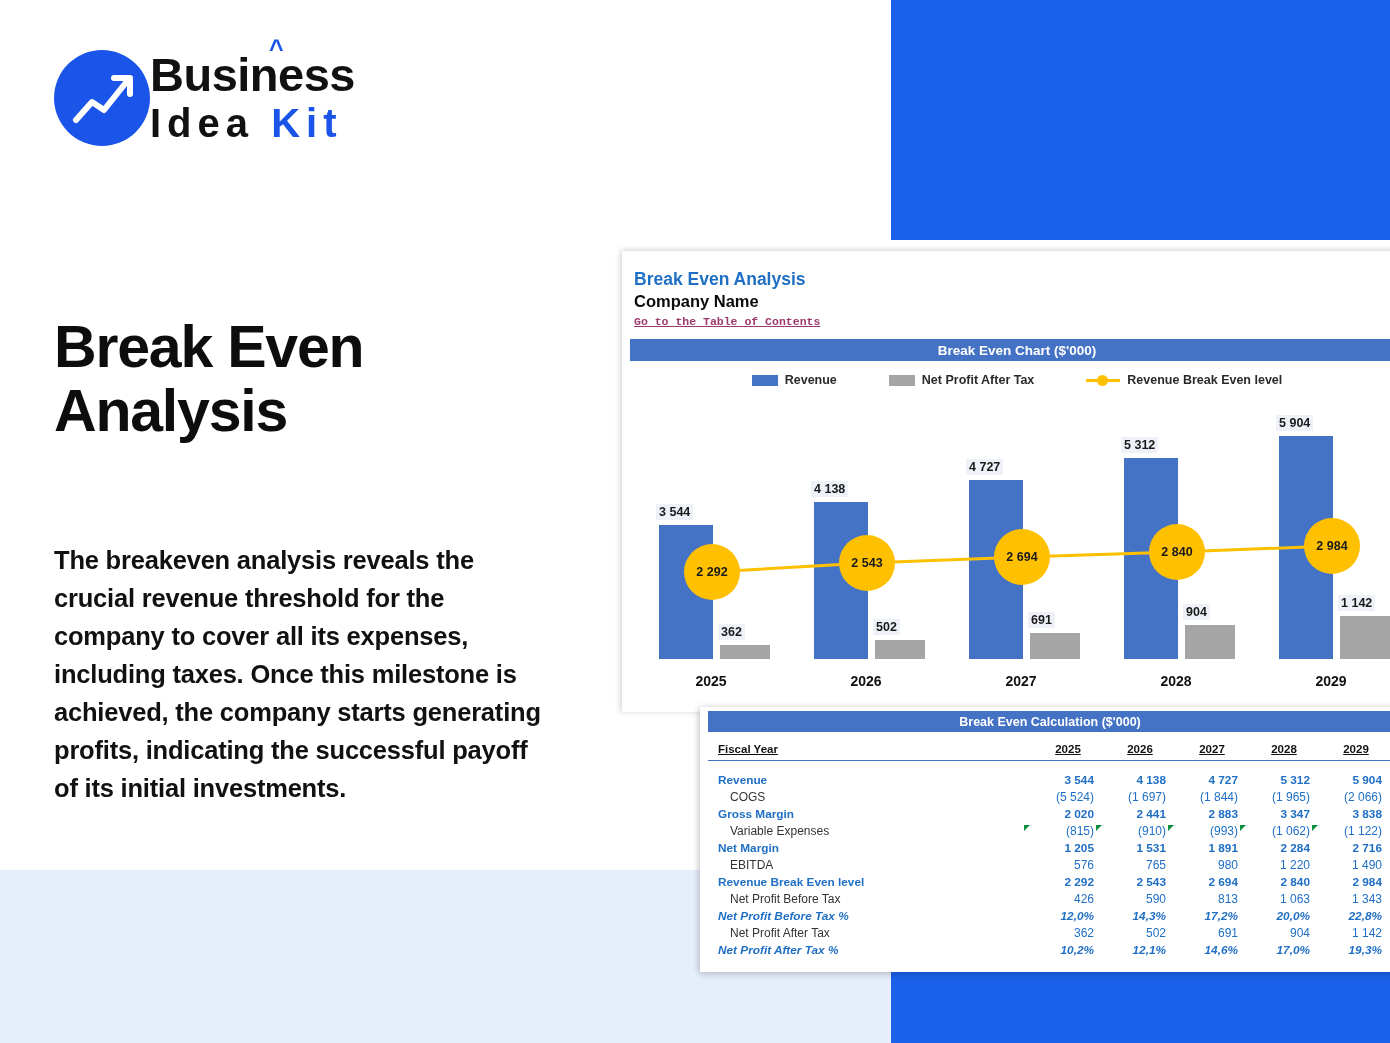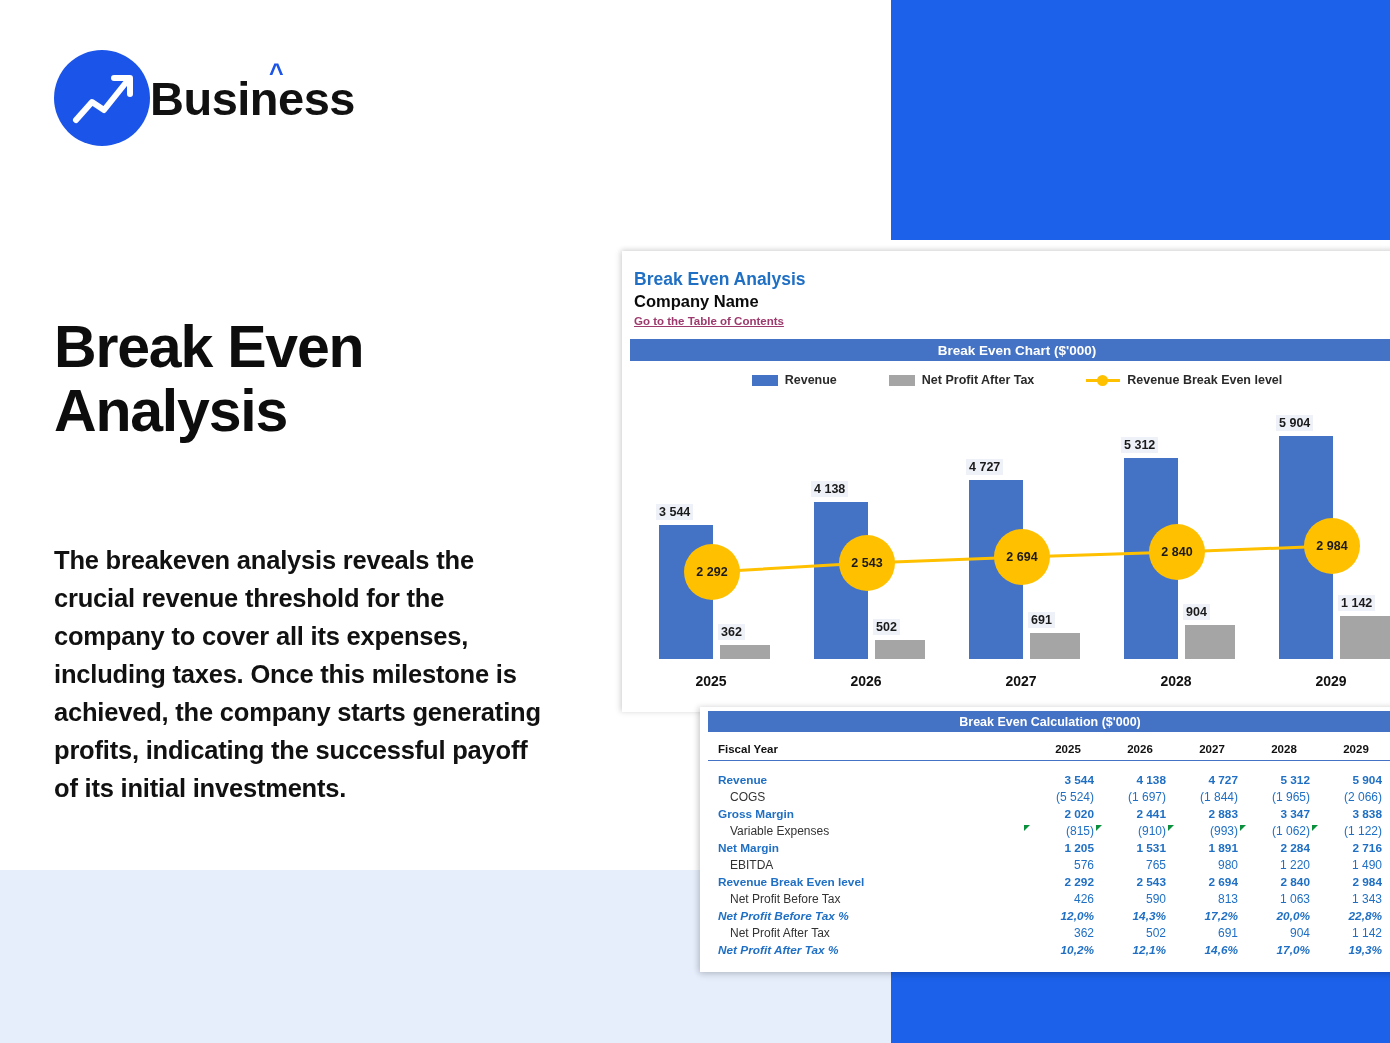--- a/index.html
+++ b/index.html
@@ -64,21 +64,21 @@
   .chart-card {
     position: absolute; left: 622px; top: 251px; width: 790px; height: 461px;
     background: #ffffff;
     box-shadow: -2px 0 6px rgba(0,0,0,0.13), 0 -2px 5px rgba(0,0,0,0.08);
   }
   .card-head { padding: 18px 0 0 12px; }
   .card-title { color: #1f6fc4; font-size: 17.5px; font-weight: bold; }
   .card-sub { color: #0b0b0b; font-size: 16.5px; font-weight: bold; margin-top: 2px; }
   .card-link {
     color: #9d3a6d; font-size: 11.5px; font-weight: bold; margin-top: 4px;
-    text-decoration: underline; display: inline-block;
+    text-decoration: underline; display: inline-block; font-family: Liberation Mono, monospace;
   }
   .chart-banner {
     margin: 10px 8px 0 8px; height: 22px; background: #4472c4;
     color: #ffffff; font-size: 13.5px; font-weight: bold;
     display: flex; align-items: center; justify-content: center;
   }
   .legend {
     display: flex; align-items: center; justify-content: center; gap: 52px;
     margin-top: 12px; font-size: 12.5px; font-weight: bold; color: #2a2a2a;
   }
@@ -135,21 +135,21 @@
     height: 21px; background: #4472c4; color: #ffffff;
     font-size: 12.5px; font-weight: bold;
     display: flex; align-items: center; justify-content: center;
     margin-top: 4px;
   }
   table { width: 100%; border-collapse: collapse; margin-top: 6px; }
   td, th { padding: 0; }
   .c-label { text-align: left; padding-left: 10px; white-space: nowrap; }
   .c-num { text-align: right; width: 72px; padding-right: 10px; white-space: nowrap; }
   tr.head td { font-size: 11.5px; font-weight: bold; color: #111111; height: 22px;
-               border-bottom: 1.3px solid #4472c4; }
+               border-bottom: 1.3px solid #4472c4; text-decoration: underline; }
   tr.head td.c-num { text-align: center; padding-right: 0; }
   tr.spacer td { height: 11px; }
   tr.main td { font-size: 11.8px; font-weight: bold; color: #1f6fc4; height: 17px; }
   tr.sub td { font-size: 12px; color: #333333; height: 17px; }
   tr.sub td.c-label { padding-left: 22px; }
   tr.sub td.c-num { color: #1f6fc4; }
   tr.italic td.c-num, tr.italic td.c-label { font-style: italic; }
   .flagmark { position: relative; }
   .flagmark::before {
     content: ""; position: absolute; left: -8px; top: 3px;
@@ -171,20 +171,24 @@
       <svg width="96" height="96" viewBox="0 0 96 96">
         <polyline points="22,70 38,52 50,60 74,30" fill="none" stroke="#ffffff" stroke-width="6" stroke-linejoin="round" stroke-linecap="round"></polyline>
         <polyline points="60,28 76,28 76,44" fill="none" stroke="#ffffff" stroke-width="6" stroke-linejoin="round" stroke-linecap="round"></polyline>
       </svg>
     </div>
     <div class="logo-text">
       <div class="logo-line1">
         <span>Business</span>
         <span class="logo-hat">^</span>
       </div>
+      <div class="logo-line2">
+        <span>Idea</span>
+        <span class="kit">Kit</span>
+      </div>
     </div>
   </div>
 
   <div class="headline">Break Even Analysis</div>
   <div class="paragraph">The breakeven analysis reveals the crucial revenue threshold for the company to cover all its expenses, including taxes. Once this milestone is achieved, the company starts generating profits, indicating the successful payoff of its initial investments.</div>
 
   <div class="chart-card">
     <div class="card-head">
       <div class="card-title">Break Even Analysis</div>
       <div class="card-sub">Company Name</div>

